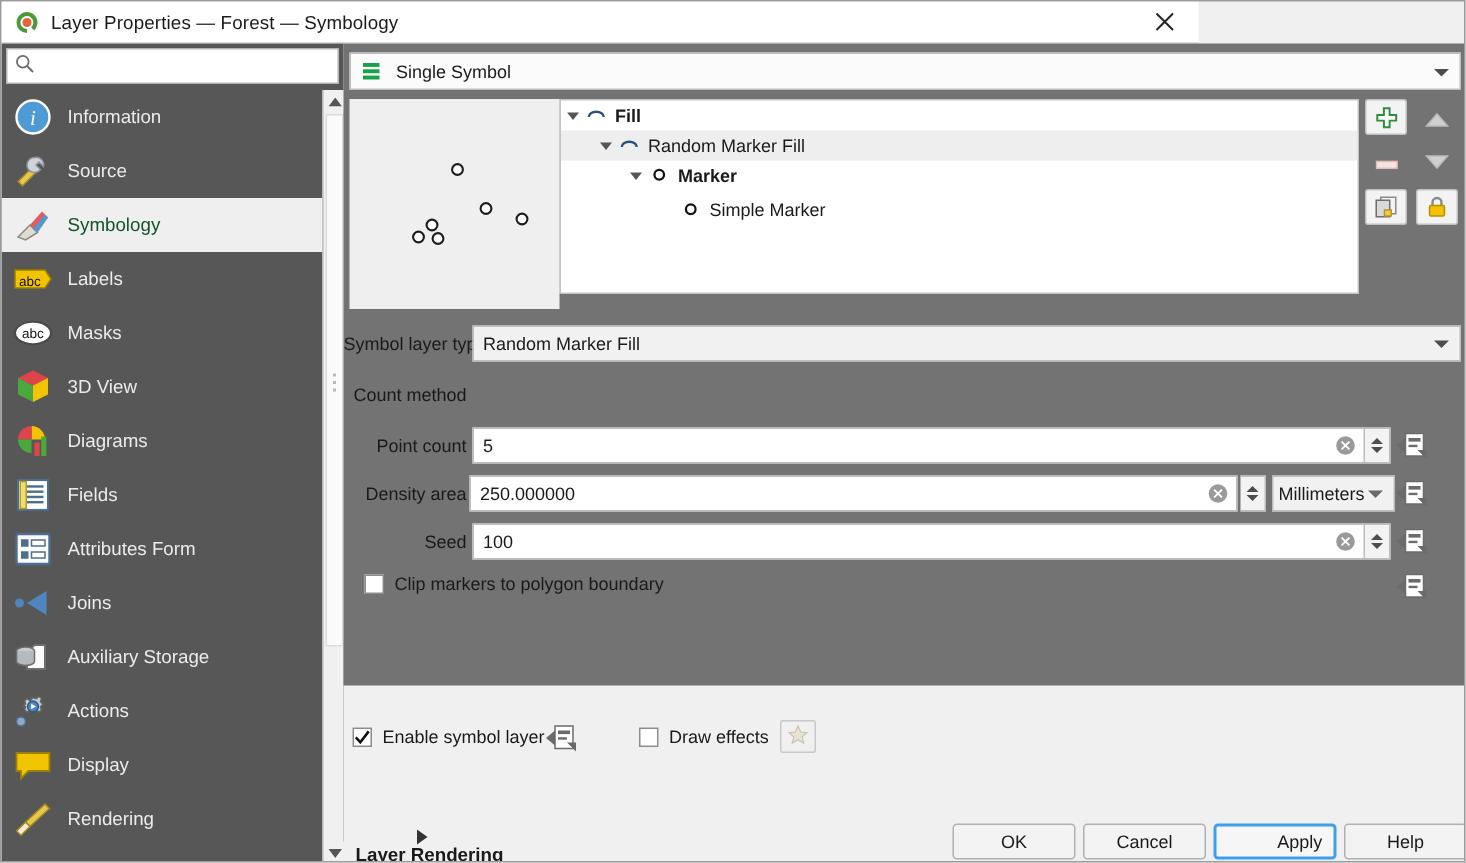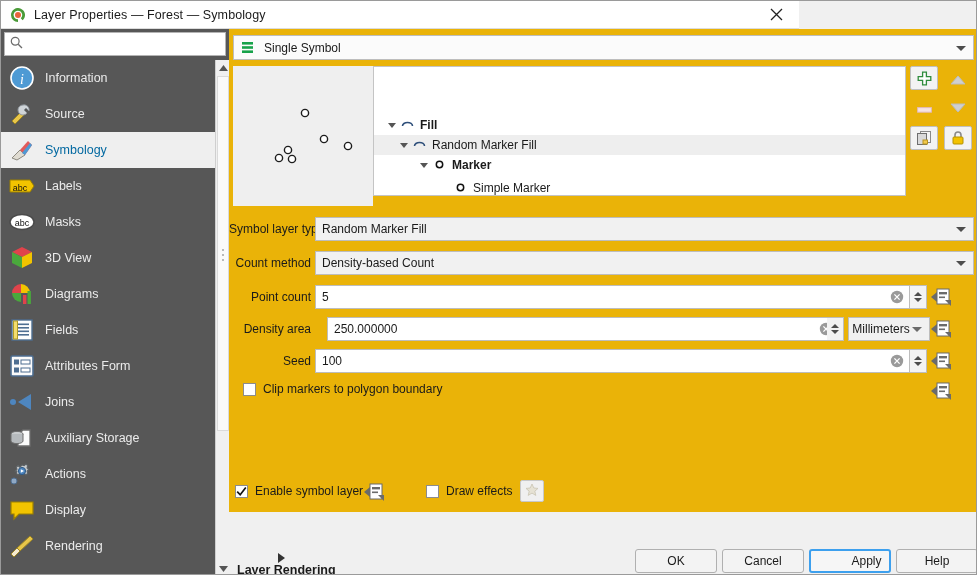--- a/index.html
+++ b/index.html
@@ -57,21 +57,21 @@
   }
   .nav-list {
     position: absolute; left: 0; top: 31px; width: 214px; height: 516px;
     overflow: hidden;
   }
   .nav-item {
     height: 36px; display: flex; align-items: center;
     padding-left: 8px; color: #ebebeb; font-size: 12.5px;
     cursor: pointer;
   }
-  .nav-item.selected { background: #efefef; color: #0369a1; }
+  .nav-item.selected { background: #efefef; color: #14532d; }
   .nav-ico { width: 26px; height: 26px; margin-right: 10px; flex: none; position: relative; }
   .nav-label { white-space: nowrap; }
 
   
   .sb-scroll {
     position: absolute; left: 214px; top: 31px; width: 14px; height: 516px;
     background: #f0f0f0; border-left: 1px solid #cfcfcf;
   }
   .sb-arrow {
     position: absolute; left: 0; width: 14px; height: 15px;
@@ -81,22 +81,22 @@
   .sb-arrow.up { top: 0; } .sb-arrow.down { bottom: 0; }
   .sb-thumb {
     position: absolute; left: 1px; top: 16px; width: 12px; height: 355px;
     background: #fafafa; border: 1px solid #dadada; cursor: pointer;
   }
   .sb-grip { position: absolute; left: 4px; top: 172px; width: 4px; height: 12px; }
   .sb-grip i { display:block; width: 2px; height: 2px; background: #b9b9b9; margin-bottom: 3px; }
 
   
   .content {
-    position: absolute; left: 228px; top: 28px; width: 749px; height: 483px;
-    background: #eab308;
+    position: absolute; left: 228px; top: 28px; width: 749px; height: 428px;
+    background: #737373;
   }
 
   .renderer-combo {
     position: absolute; left: 4px; top: 6px; width: 741px; height: 25px;
     background: #fbfbfb; border: 1px solid #bdbdbd;
     display: flex; align-items: center; cursor: pointer;
   }
   .renderer-ico { width: 16px; height: 16px; margin-left: 6px; margin-right: 8px; flex: none; position: relative; }
   .renderer-label { font-size: 12px; }
   .combo-arrow {
@@ -397,21 +397,21 @@
           <circle cx="72" cy="47" r="3.6" fill="#ffffff" stroke="#1c1c1c" stroke-width="1.4"></circle>
           <circle cx="91" cy="73" r="3.6" fill="#ffffff" stroke="#1c1c1c" stroke-width="1.4"></circle>
           <circle cx="115" cy="80" r="3.6" fill="#ffffff" stroke="#1c1c1c" stroke-width="1.4"></circle>
           <circle cx="55" cy="84" r="3.6" fill="#ffffff" stroke="#1c1c1c" stroke-width="1.4"></circle>
           <circle cx="46" cy="92" r="3.6" fill="#ffffff" stroke="#1c1c1c" stroke-width="1.4"></circle>
           <circle cx="59" cy="93" r="3.6" fill="#ffffff" stroke="#1c1c1c" stroke-width="1.4"></circle>
         </svg>
     </div>
 
     <div class="symtree" id="symtree">
-        <div class="tree-row bold" style="padding-left: 14px; margin-top: 48px;">
+        <div class="tree-row bold" style="padding-left: 4px;">
           <span class="tw-arrow"></span>
           <span class="tw-ico"><svg width="13" height="13" viewBox="0 0 13 13">
               <path d="M1.5 8 a5 3.5 0 0 1 10 0" fill="none" stroke="#2e4f7a" stroke-width="1.6"></path>
             </svg></span>
           <span>Fill</span>
         </div>
         <div class="tree-row selected" style="padding-left: 26px;">
           <span class="tw-arrow"></span>
           <span class="tw-ico"><svg width="13" height="13" viewBox="0 0 13 13">
               <path d="M1.5 8 a5 3.5 0 0 1 10 0" fill="none" stroke="#2e4f7a" stroke-width="1.6"></path>
@@ -470,24 +470,20 @@
       </div>
     </div>
 
     <div class="flabel" style="left:0; top:188px; width:88px;">Symbol layer type</div>
     <div class="combobox" style="left:86px; top:188px; width:659px;">
       <span>Random Marker Fill</span>
       <span class="combo-arrow"></span>
     </div>
 
     <div class="flabel" style="left:0; top:222px; width:82px;">Count method</div>
-    <div class="combobox" style="left:86px; top:222px; width:659px;">
-      <span>Density-based Count</span>
-      <span class="combo-arrow"></span>
-    </div>
 
     <div class="flabel" style="left:0; top:256px; width:82px;">Point count</div>
     <div class="lineedit" style="left:86px; top:256px; width:595px;">
       <span>5</span>
       <span class="clear-btn">
         <svg width="14" height="14" viewBox="0 0 14 14">
           <circle cx="7" cy="7" r="6.2" fill="#9a9a9a"></circle>
           <path d="M4.4 4.4 L9.6 9.6 M9.6 4.4 L4.4 9.6" stroke="#ffffff" stroke-width="1.3"></path>
         </svg>
       </span>
@@ -500,21 +496,21 @@
       <svg width="22" height="20" viewBox="0 0 22 20">
         <path d="M0 10 L6 5 L6 15 Z" fill="#6b6b6b"></path>
         <rect x="6" y="2" width="12" height="15" fill="#ffffff" stroke="#6b6b6b"></rect>
         <rect x="8" y="5" width="8" height="2.4" fill="#6b6b6b"></rect>
         <rect x="8" y="9.5" width="6" height="1.6" fill="#6b6b6b"></rect>
         <path d="M14 13 L20 13 L20 19 Z" fill="#6b6b6b"></path>
       </svg>
     </div>
 
     <div class="flabel" style="left:0; top:288px; width:82px;">Density area</div>
-    <div class="lineedit" style="left:98px; top:288px; width:512px;">
+    <div class="lineedit" style="left:84px; top:288px; width:512px;">
       <span>250.000000</span>
       <span class="clear-btn">
         <svg width="14" height="14" viewBox="0 0 14 14">
           <circle cx="7" cy="7" r="6.2" fill="#9a9a9a"></circle>
           <path d="M4.4 4.4 L9.6 9.6 M9.6 4.4 L4.4 9.6" stroke="#ffffff" stroke-width="1.3"></path>
         </svg>
       </span>
     </div>
     <div class="spinner" style="left:598px; top:288px;">
       <span class="spin-up"></span>

